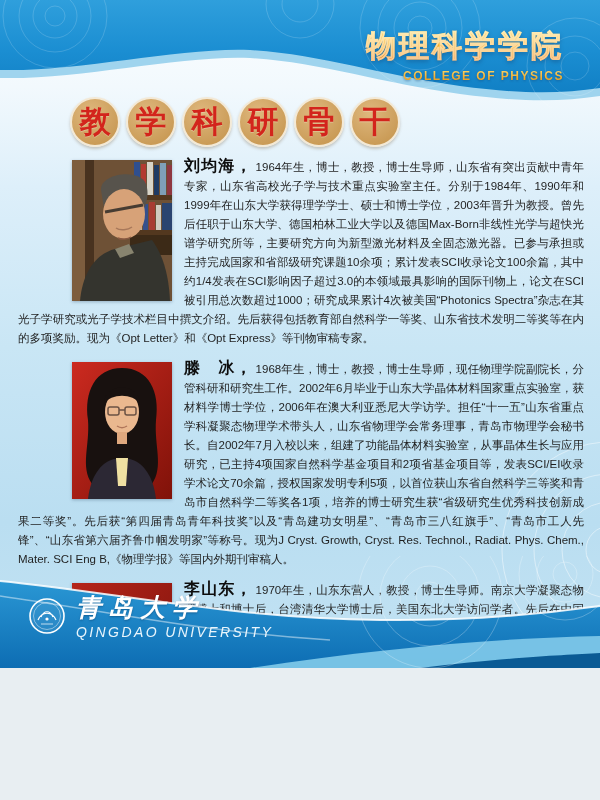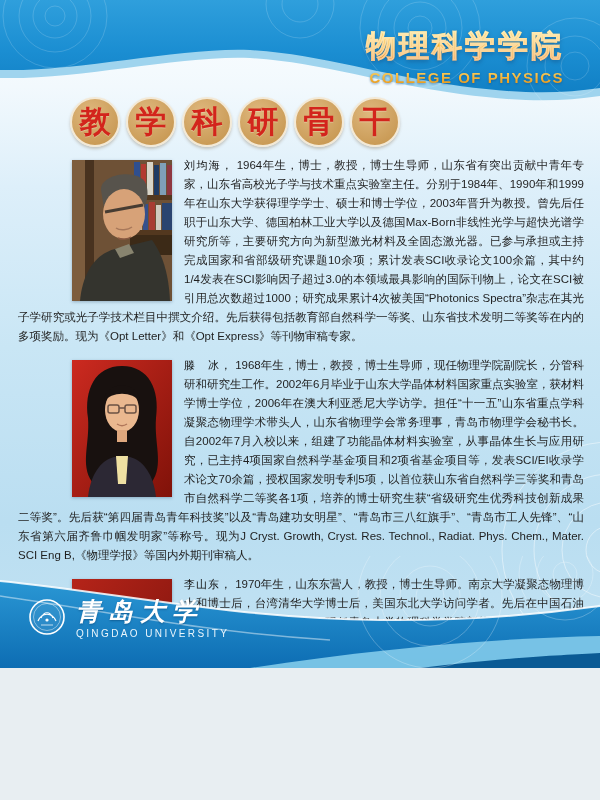--- a/index.html
+++ b/index.html
@@ -7,48 +7,48 @@
   .poster{position:relative;width:600px;height:668px;overflow:hidden;margin:0 auto;
     background:linear-gradient(180deg,#fdfeff 0%,#f2f9fd 13%,#ddeffa 28%,#c9e6f5 52%,#badef1 78%,#c2e2f3 100%);}
   
   .header-svg{position:absolute;top:0;left:0;z-index:1;}
   .header-titles{position:absolute;top:26px;right:36px;z-index:2;text-align:right;}
   .title-cn{font-size:30px;font-weight:bold;letter-spacing:3px;
     background:linear-gradient(180deg,#ffe06a 0%,#f7a61c 55%,#e86f07 100%);
     -webkit-background-clip:text;background-clip:text;color:transparent;
     -webkit-text-stroke:0.8px rgba(255,255,255,.55);
     filter:drop-shadow(0 2px 2px rgba(20,70,120,.45));}
-  .title-en{margin-top:2px;font-size:15px;font-weight:bold;letter-spacing:1.5px;
+  .title-en{margin-top:2px;font-size:12px;font-weight:bold;letter-spacing:1.5px;
     background:linear-gradient(180deg,#ffd96a,#e8920e);
     -webkit-background-clip:text;background-clip:text;color:transparent;
     filter:drop-shadow(0 1px 1px rgba(20,70,120,.5));}
   
   .banner{position:absolute;top:97px;left:70px;z-index:2;display:flex;gap:6px;}
   .bchar{width:46px;height:46px;border-radius:50%;
     background:radial-gradient(circle at 38% 30%,#dfb87e,#c99a55 78%);
     border:2px solid #f3e9d6;box-shadow:0 2px 3px rgba(90,60,20,.25);
     display:flex;align-items:center;justify-content:center;
     font-size:31px;font-weight:bold;color:#d3251c;text-shadow:0 1px 0 rgba(255,255,255,.25);}
   
   .body-ripples{position:absolute;z-index:0;}
   
   .content{position:absolute;top:156px;left:18px;width:566px;z-index:2;}
   .profile{margin-bottom:10px;overflow:visible;}
   .profile::after{content:"";display:block;clear:both;}
   .photo{float:left;margin:4px 12px 4px 54px;box-shadow:0 1px 3px rgba(40,70,100,.35);
     line-height:0;background:#888;}
   .bio{margin:0;font-size:11.5px;line-height:19px;color:#1f1f1f;text-align:justify;}
-  .pname{font-size:11px;font-weight:normal;color:#0d0d0d;letter-spacing:1px;margin-right:3px;}
+  .pname{font-size:16px;font-weight:bold;color:#0d0d0d;letter-spacing:1px;margin-right:3px;}
   
   .footer-svg{position:absolute;left:0;bottom:0;z-index:3;}
   .footer-logo{position:absolute;left:28px;bottom:28px;z-index:4;display:flex;align-items:center;}
   .emblem{margin-right:10px;}
   .uni-cn{font-family:"Liberation Serif","DejaVu Serif",serif;font-style:italic;font-weight:bold;
     font-size:25px;color:#ffffff;letter-spacing:7px;line-height:1;text-shadow:0 1px 2px rgba(0,40,80,.4);}
-  .uni-en{font-size:10px;letter-spacing:2.4px;color:#e9f5fc;margin-top:4px;}
+  .uni-en{font-size:14px;letter-spacing:2.4px;color:#e9f5fc;margin-top:4px;font-style:italic;}
 </style>
 </head>
 <body>
 
 <div class="poster">
 
   <svg class="header-svg" width="600" height="108" viewBox="0 0 600 108" preserveAspectRatio="none">
     <defs>
       <linearGradient id="hblue" x1="0" y1="0" x2="0" y2="1">
         <stop offset="0" stop-color="#2f9fdc"></stop>

